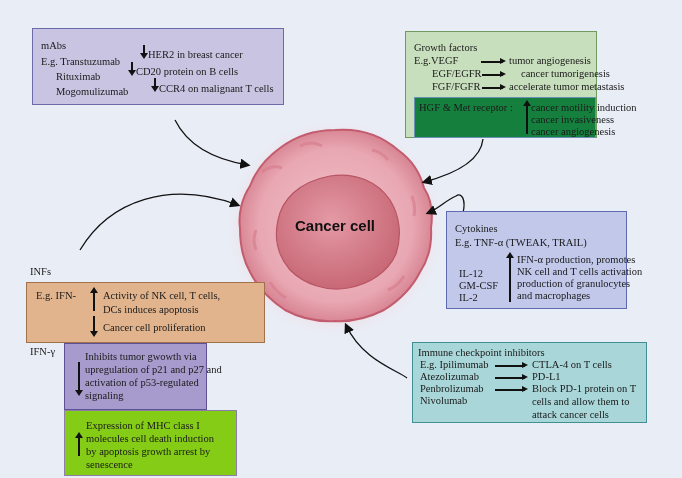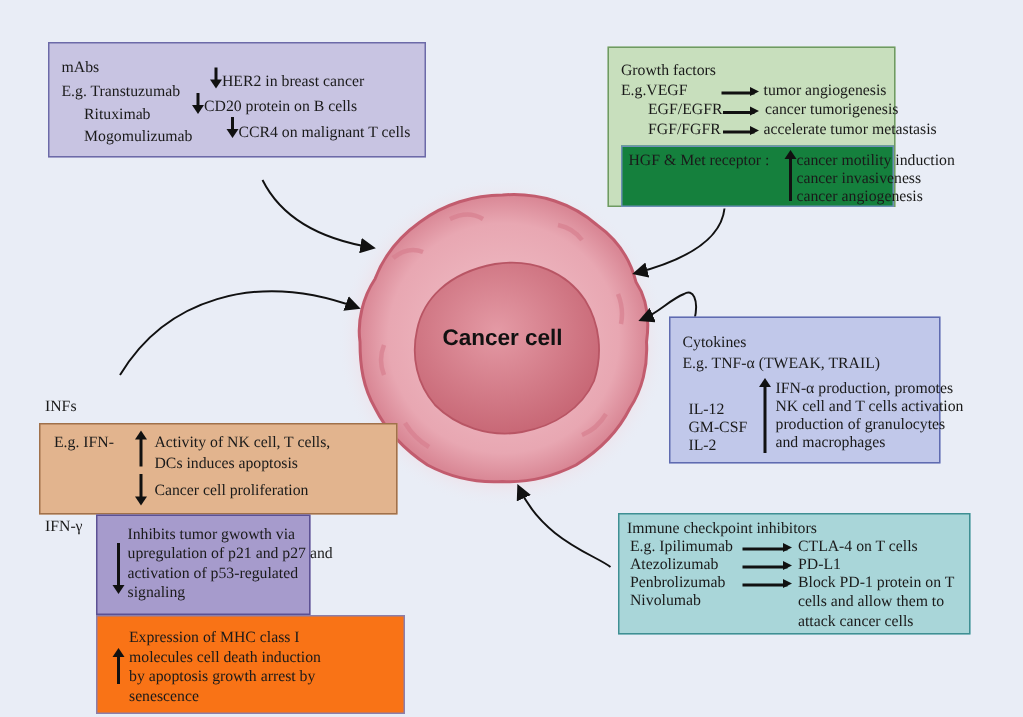--- a/index.html
+++ b/index.html
@@ -31,21 +31,21 @@
   
   #growth { left: 405px; top: 31px; width: 192px; height: 107px; background: #c8dfbd; border: 1px solid #6f9a62; }
   #hgf { left: 414px; top: 97px; width: 182px; height: 41px; background: #15803d; border: 1px solid #6c8fb5; }
   
   #cyto { left: 446px; top: 211px; width: 181px; height: 98px; background: #c1c8ea; border: 1px solid #5f6bb0; }
   
   #immune { left: 412px; top: 342px; width: 235px; height: 81px; background: #a9d6d9; border: 1px solid #3f8f93; }
   
   #ifn { left: 26px; top: 282px; width: 239px; height: 61px; background: #e2b48e; border: 1px solid #a0714b; }
   #ifng1 { left: 64px; top: 343px; width: 143px; height: 67px; background: #a69bcc; border: 1px solid #5c5194; }
-  #ifng2 { left: 64px; top: 410px; width: 206px; height: 66px; background: #f97316; border: 1px solid #8c7ea9; }
+  #ifng2 { left: 64px; top: 410px; width: 173px; height: 66px; background: #84cc16; border: 1px solid #8c7ea9; }
 
   #cell-label {
     position: absolute; left: 265px; top: 217px; width: 140px; text-align: center;
     font-family: "Liberation Sans", "DejaVu Sans", sans-serif; font-weight: bold; font-size: 15px; color: #111;
   }
   svg.overlay { position: absolute; left: 0; top: 0; }
 </style>
 </head>
 <body>
 
@@ -100,21 +100,21 @@
 
 <div class="box" id="growth">
   <span class="abs" style="left:8px;top:9px;">Growth factors</span>
   <span class="abs" style="left:8px;top:22px;">E.g.VEGF</span>
   <span class="abs" style="left:26px;top:35px;">EGF/EGFR</span>
   <span class="abs" style="left:26px;top:48px;">FGF/FGFR</span>
   <span class="h-arrow" style="left:75px;top:29px;width:22px;"></span>
   <span class="h-arrow" style="left:76px;top:42px;width:21px;"></span>
   <span class="h-arrow" style="left:76px;top:55px;width:21px;"></span>
   <span class="abs" style="left:103px;top:22px;">tumor angiogenesis</span>
-  <span class="abs" style="left:104px;top:35px;">cancer tumorigenesis</span>
+  <span class="abs" style="left:115px;top:35px;">cancer tumorigenesis</span>
   <span class="abs" style="left:103px;top:48px;">accelerate tumor metastasis</span>
 </div>
 <div class="box" id="hgf">
   <span class="abs" style="left:4px;top:3px;">HGF &amp; Met receptor :</span>
   <span class="arrow-up" style="left:111px;top:6px;height:30px;"></span>
   <span class="abs" style="left:116px;top:3px;">cancer motility induction</span>
   <span class="abs" style="left:116px;top:15px;">cancer invasiveness</span>
   <span class="abs" style="left:116px;top:27px;">cancer angiogenesis</span>
 </div>
 

